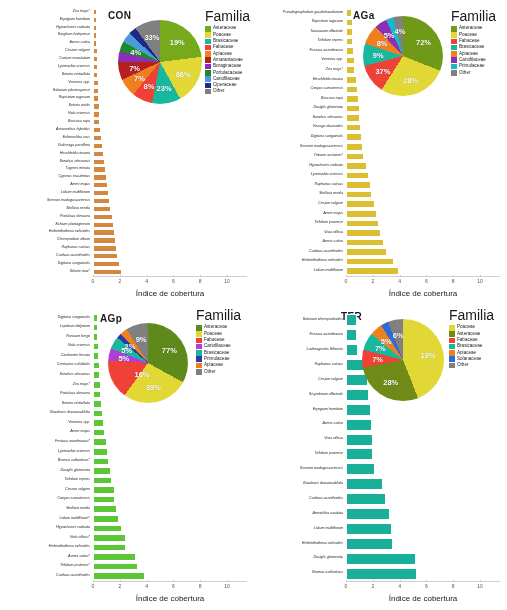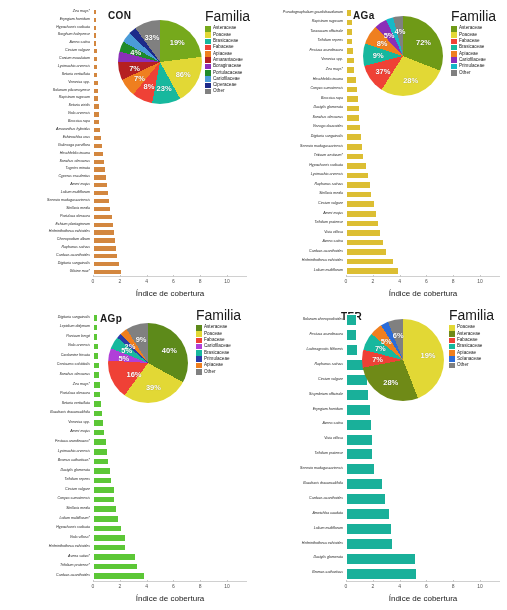--- a/index.html
+++ b/index.html
@@ -380,23 +380,23 @@
         <div class="tick" style="left: 53.5652px;">4</div>
         <div class="tickmark" style="left: 80.3478px;"></div>
         <div class="tick" style="left: 80.3478px;">6</div>
         <div class="tickmark" style="left: 107.13px;"></div>
         <div class="tick" style="left: 107.13px;">8</div>
         <div class="tickmark" style="left: 133.913px;"></div>
         <div class="tick" style="left: 133.913px;">10</div>
       </div>
       <div class="xtitle" style="top: 289px;">Índice de cobertura</div>
       <div class="pie" style="left: 108px; top: 18px; width: 80px; height: 80px; background: conic-gradient(rgb(93, 138, 26) 0deg, rgb(93, 138, 26) 118.8deg, rgb(226, 216, 53) 118.8deg, rgb(226, 216, 53) 216deg, rgb(239, 65, 54) 216deg, rgb(239, 65, 54) 273.6deg, rgb(176, 63, 216) 273.6deg, rgb(176, 63, 216) 291.6deg, rgb(23, 184, 158) 291.6deg, rgb(23, 184, 158) 309.6deg, rgb(43, 60, 168) 309.6deg, rgb(43, 60, 168) 316.8deg, rgb(239, 127, 31) 316.8deg, rgb(239, 127, 31) 327.6deg, rgb(128, 128, 128) 327.6deg, rgb(128, 128, 128) 360deg);"></div>
-      <div class="pielabel" style="left: 169.346px; top: 45.3758px;">40%</div>
+      <div class="pielabel" style="left: 169.346px; top: 45.3758px;">77%</div>
       <div class="pielabel" style="left: 153.41px; top: 82.2027px;">39%</div>
-      <div class="pielabel" style="left: 134px; top: 68.5593px;">16%</div>
+      <div class="pielabel" style="left: 142px; top: 68.5593px;">16%</div>
       <div class="pielabel" style="left: 123.797px; top: 52.59px;">5%</div>
       <div class="pielabel" style="left: 126.654px; top: 45.3758px;">5%</div>
       <div class="pielabel" style="left: 129.922px; top: 41.0232px;">2%</div>
       <div class="pielabel" style="left: 141.081px; top: 34.1847px;">9%</div>
       <div class="legend" style="left: 196px; top: 2px;">
         <div class="legend-title">Familia</div>
         <div class="legend-item">
           <span class="swatch" style="background: rgb(93, 138, 26);"></span>
           <span class="legend-label">Asteraceae</span>
         </div>

